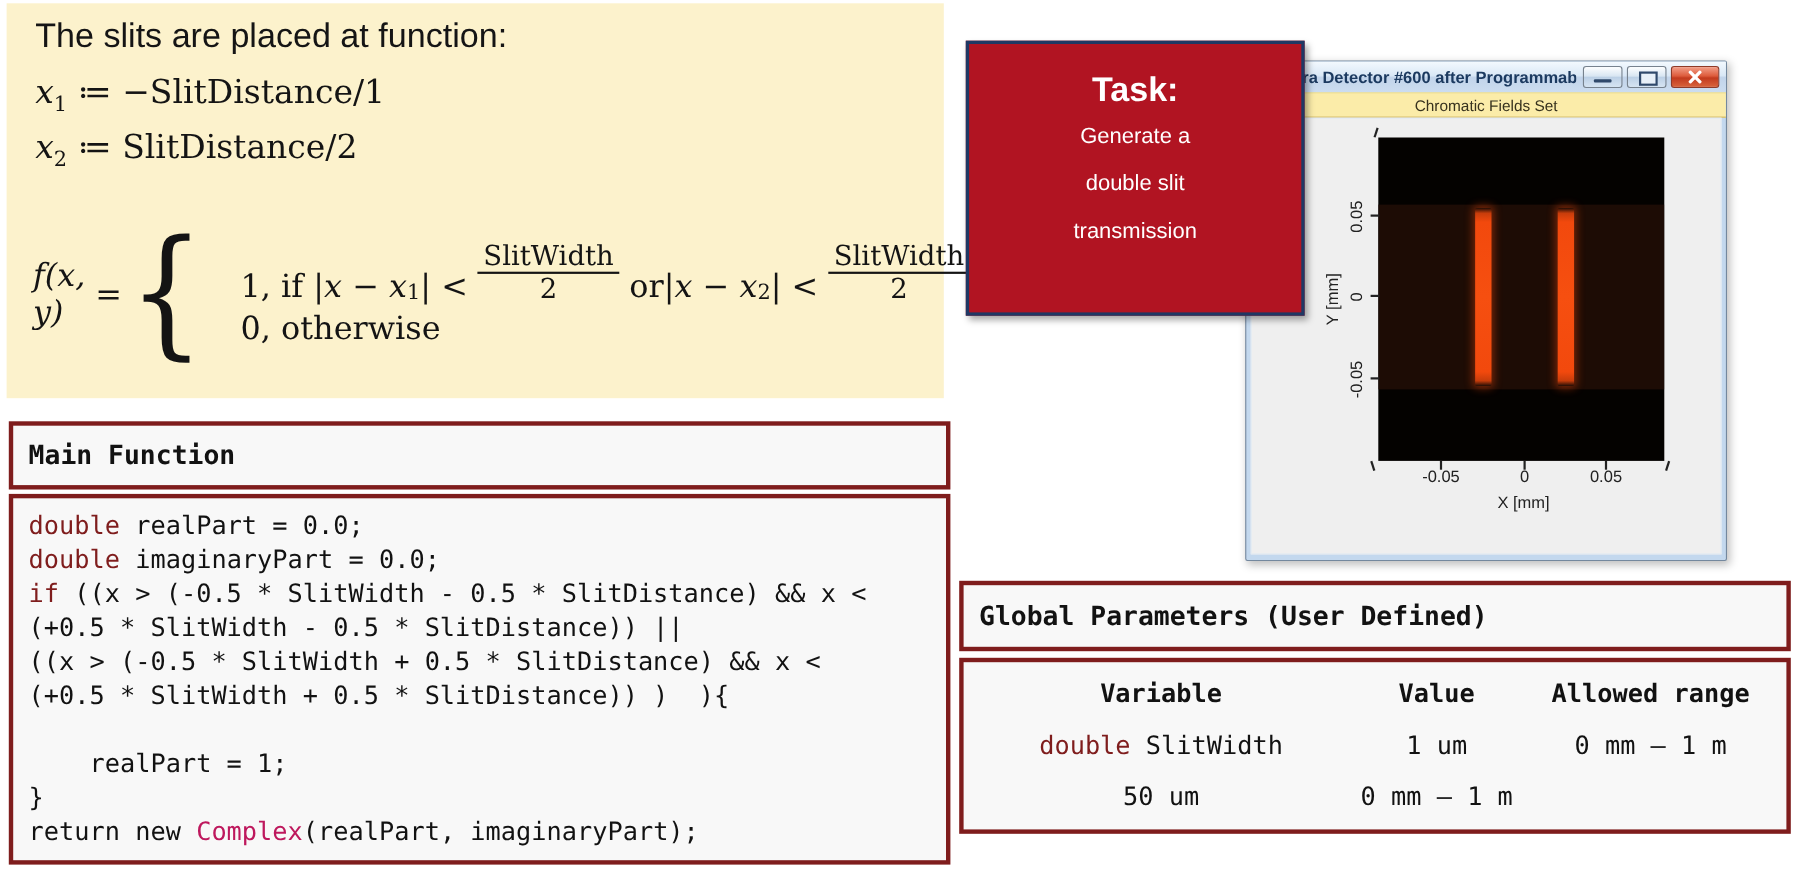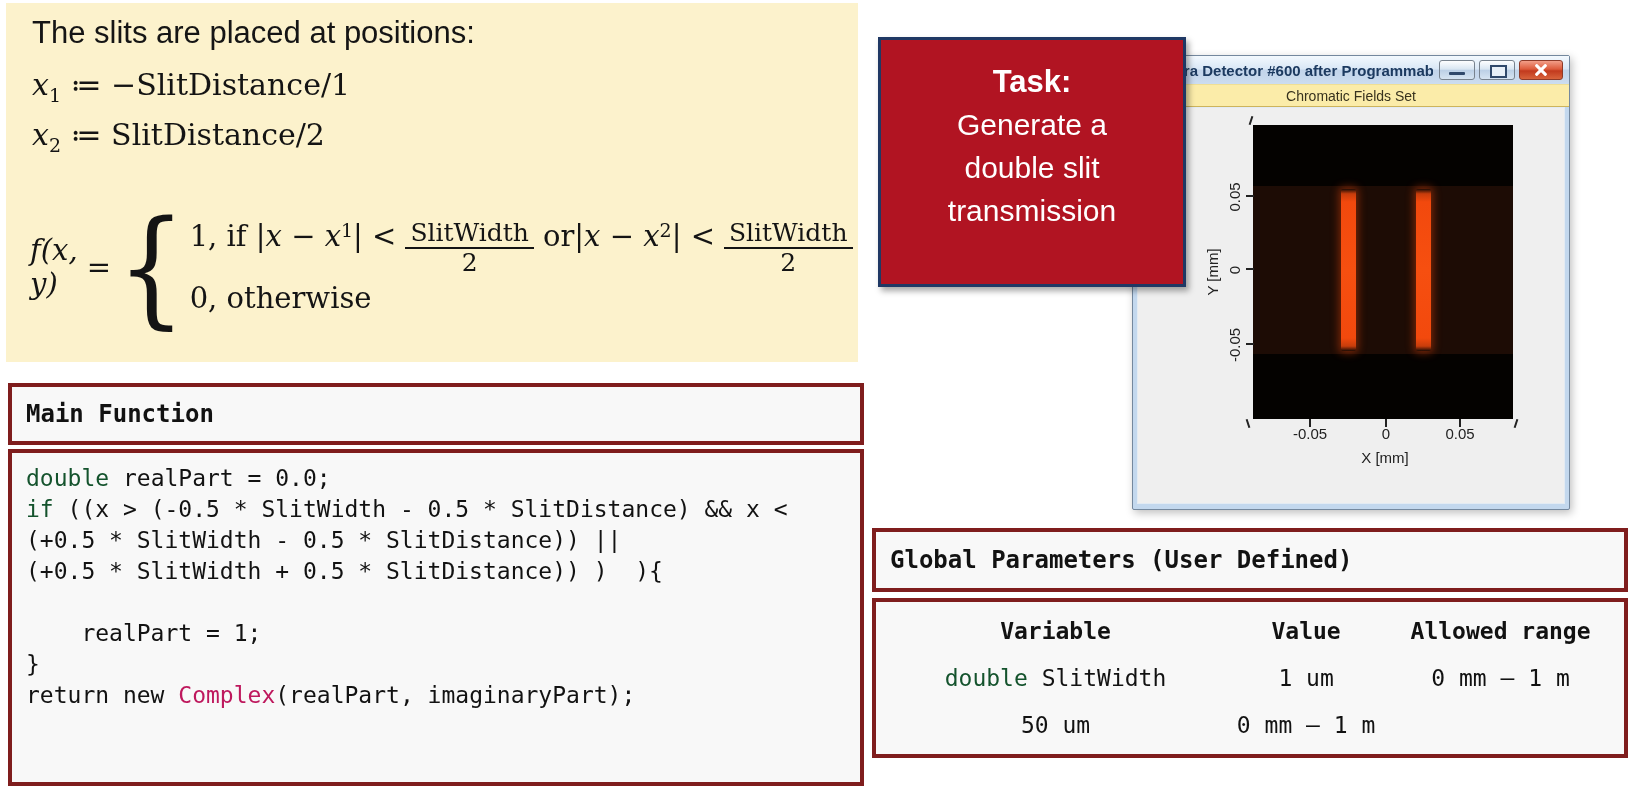--- a/index.html
+++ b/index.html
@@ -13,31 +13,31 @@
   .matheq{position:absolute;left:26px;font-family:"DejaVu Serif",serif;font-size:30px;color:#141414;white-space:nowrap;}
   .m1{top:64px}.m2{top:114px}
   .it{font-style:italic;}
   .matheq sub,.case-row sub{font-size:19px;vertical-align:-7px;}
   .formula{position:absolute;left:24px;top:210px;display:flex;align-items:center;
            font-family:"DejaVu Serif",serif;font-size:29px;color:#141414;}
   .flhs{margin-right:9px;}
   .feq{margin-right:6px;}
   .brace{font-size:108px;line-height:1;transform:scaleY(1.18);font-weight:400;margin-right:4px;color:#141414;}
   .cases{display:flex;flex-direction:column;gap:4px;}
-  .case-row{display:flex;align-items:flex-start;white-space:pre;}
+  .case-row{display:flex;align-items:flex-end;white-space:pre;margin-left:29px;}
   .frac{display:inline-flex;flex-direction:column;align-items:center;margin:0 9px;line-height:1.12;}
   .frac .num{font-size:25px;padding:0 5px;}
   .frac .den{font-size:25px;border-top:2px solid #141414;width:100%;text-align:center;}
 
   
   .task{position:absolute;left:878px;top:37px;width:308px;height:250px;background:#B11422;
         border:3px solid #1F3864;box-sizing:border-box;color:#fff;text-align:center;z-index:5;
         box-shadow:3px 4px 6px rgba(0,0,0,0.35);}
   .task-title{font-size:31px;font-weight:bold;margin-top:20px;line-height:43px;}
-  .task-line{font-size:30px;line-height:43px;}
+  .task-line{font-size:20px;line-height:43px;}
 
   
   .win{position:absolute;left:1132px;top:55px;width:438px;height:455px;background:#C3D8EE;
        border:1px solid #74889E;box-sizing:border-box;border-radius:2px;z-index:1;
        box-shadow:2px 3px 8px rgba(0,0,0,0.25);}
   .titlebar{position:absolute;left:0;top:0;right:0;height:28px;
             background:linear-gradient(#F3F9FE,#DAE8F6 45%,#C2D4EA 52%,#CCDDF0);
             display:flex;align-items:center;border-bottom:1px solid #A8BCD2;}
   .win-title{margin-left:10px;font-size:15px;font-weight:bold;color:#1C3A60;white-space:nowrap;
              overflow:hidden;max-width:290px;}
@@ -67,37 +67,37 @@
   .yt{position:absolute;transform:translate(-50%,-50%) rotate(-90deg);font-size:15px;color:#222;white-space:nowrap;}
   .axlab{position:absolute;transform:translateX(-50%);font-size:15px;color:#222;}
 
   
   .boxed{background:#F8F8F8;border:4px solid #7f1d1d;box-sizing:border-box;position:absolute;
          font-family:"DejaVu Sans Mono",monospace;color:#121212;}
   .mf-header{left:8px;top:383px;width:856px;height:62px;display:flex;align-items:center;
              font-weight:bold;font-size:24px;padding-left:14px;}
   .mf-code{left:8px;top:449px;width:856px;height:337px;padding:10px 0 0 14px;font-size:23px;}
   .code-line{white-space:pre;line-height:31px;height:31px;}
-  .kw{color:#14532d;}
+  .kw{color:#7f1d1d;}
   .type{color:#be185d;}
   .gp-header{left:872px;top:528px;width:756px;height:64px;display:flex;align-items:center;
              font-weight:bold;font-size:24px;padding-left:14px;}
   .gp-table{left:872px;top:598px;width:756px;height:160px;display:grid;
             grid-template-columns:48% 19% 33%;grid-template-rows:1fr 1fr 1fr;
             align-items:center;font-size:23px;padding:6px 0;}
   .gp-cell{text-align:center;white-space:pre;}
   .gp-head{font-weight:bold;}
 </style>
 </head>
 <body>
 
 <div class="stage">
 
   <div class="theory">
-    <div class="hline h1">The slits are placed at positions:</div>
+    <div class="hline h1">The slits are placed at function:</div>
     <div class="matheq m1"><span class="it">x</span><sub>1</sub><span> ≔ −SlitDistance/1</span></div>
     <div class="matheq m2"><span class="it">x</span><sub>2</sub><span> ≔ SlitDistance/2</span></div>
     <div class="formula">
       <span class="flhs it">f(x, y)</span>
       <span class="feq">=</span>
       <span class="brace">{</span>
       <span class="cases">
         <span class="case-row">
           <span>1, if </span><span class="it">|x − x</span><sub>1</sub><span class="it">|</span><span> </span><span>&lt;</span><span class="frac"><span class="num">SlitWidth</span><span class="den">2</span></span><span>or</span><span class="it">|x − x</span><sub>2</sub><span class="it">|</span><span> </span><span>&lt;</span><span class="frac"><span class="num">SlitWidth</span><span class="den">2</span></span>
         </span>
@@ -154,22 +154,24 @@
       <div class="xt" style="left:172px">-0.05</div>
       <div class="xt" style="left:248px">0</div>
       <div class="xt" style="left:322px">0.05</div>
       <div class="axlab" style="left:247px;top:341px">X [mm]</div>
     </div>
   </div>
 
   <div class="boxed mf-header">Main Function</div>
   <div class="boxed mf-code">
     <div class="code-line"><span class="kw">double</span><span> realPart = 0.0;</span></div>
+    <div class="code-line"><span class="kw">double</span><span> imaginaryPart = 0.0;</span></div>
     <div class="code-line"><span class="kw">if</span><span> ((x &gt; (-0.5 * SlitWidth - 0.5 * SlitDistance) &amp;&amp; x &lt;</span></div>
     <div class="code-line"><span>(+0.5 * SlitWidth - 0.5 * SlitDistance)) ||</span></div>
+    <div class="code-line"><span>((x &gt; (-0.5 * SlitWidth + 0.5 * SlitDistance) &amp;&amp; x &lt;</span></div>
     <div class="code-line"><span>(+0.5 * SlitWidth + 0.5 * SlitDistance)) )  ){</span></div>
     <div class="code-line"><span></span></div>
     <div class="code-line"><span>    realPart = 1;</span></div>
     <div class="code-line"><span>}</span></div>
     <div class="code-line"><span>return new </span><span class="type">Complex</span><span>(realPart, imaginaryPart);</span></div>
   </div>
 
   <div class="boxed gp-header">Global Parameters (User Defined)</div>
   <div class="boxed gp-table">
     <div class="gp-cell gp-head">Variable</div>

